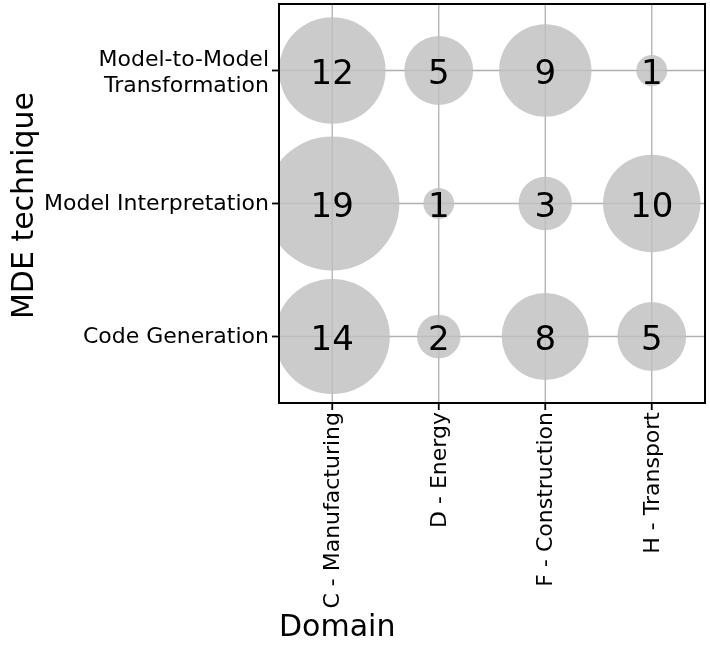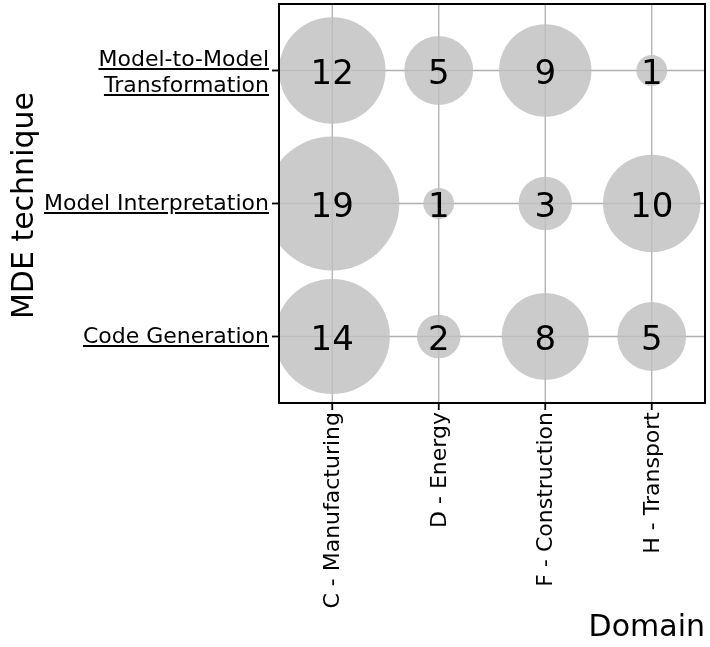--- a/index.html
+++ b/index.html
@@ -17,21 +17,20 @@
     left: 0; top: 0;
     width: 710px; height: 647px;
   }
   .ytick {
     position: absolute;
     right: 441px;            
     text-align: right;
     font-size: 22px;
     line-height: 26px;
     white-space: normal;
-    text-decoration: underline;
   }
   #yt0 { top: 46px;  width: 200px; }   
   #yt1 { top: 190px; width: 300px; white-space: nowrap; }
   #yt2 { top: 323px; width: 300px; white-space: nowrap; }
 
   .xtick {
     position: absolute;
     top: 412px;
     width: 26px;
     height: 240px;
@@ -46,21 +45,21 @@
     transform: rotate(-90deg) translateX(-100%);
     transform-origin: 0 0;
     font-size: 22px;
     line-height: 26px;
   }
   #xlabel {
     position: absolute;
     left: 279px;
     top: 608px;
     width: 426px;
-    text-align: right;
+    text-align: left;
     font-size: 30px;
     line-height: 36px;
   }
   #ylabel-wrap {
     position: absolute;
     left: 4px;
     top: 92px;
     width: 38px;
     height: 240px;
   }

